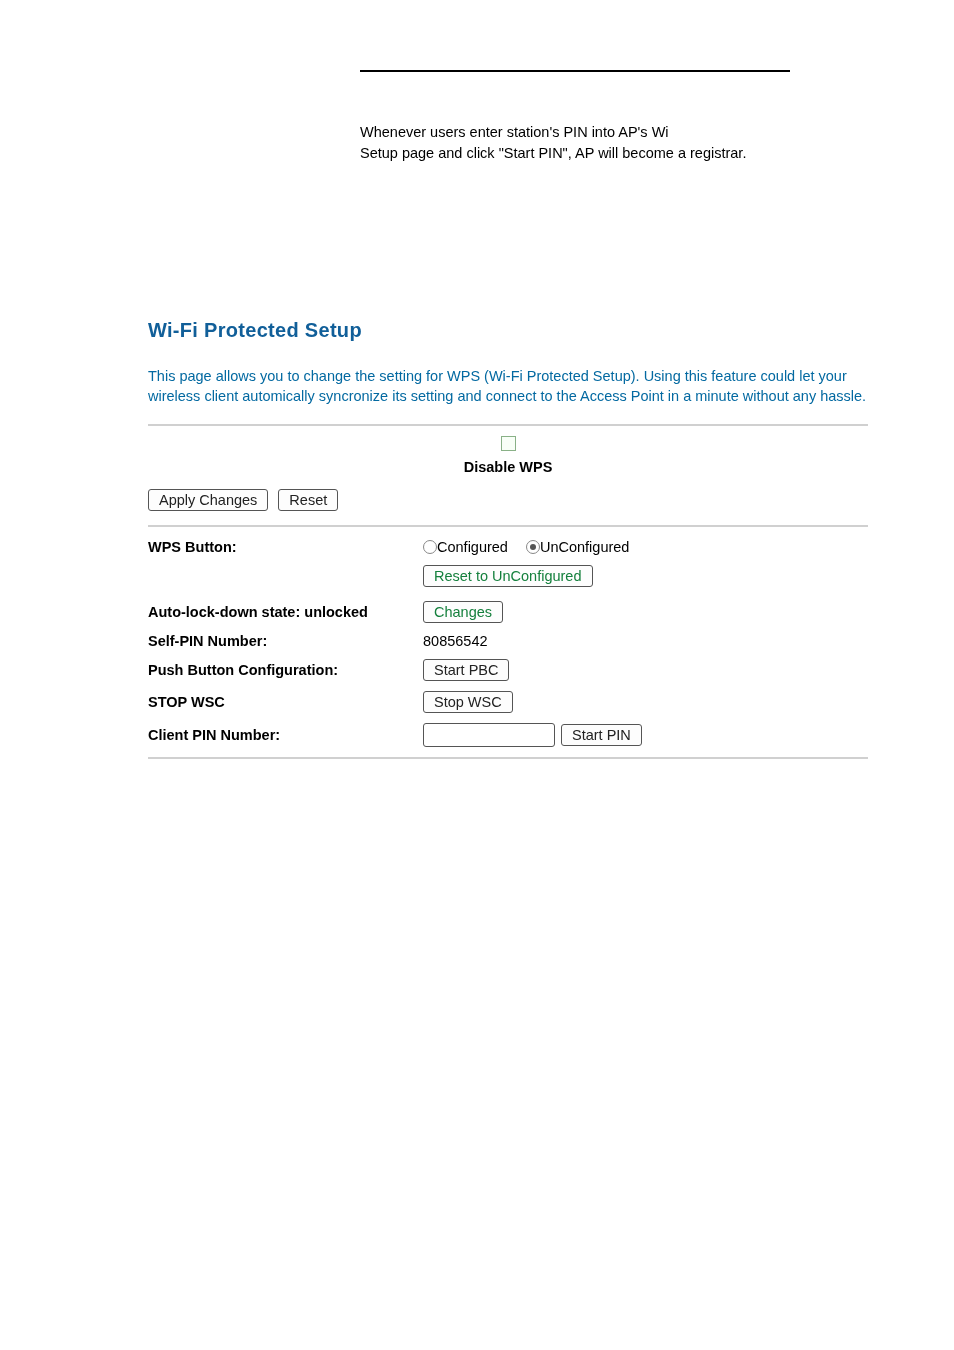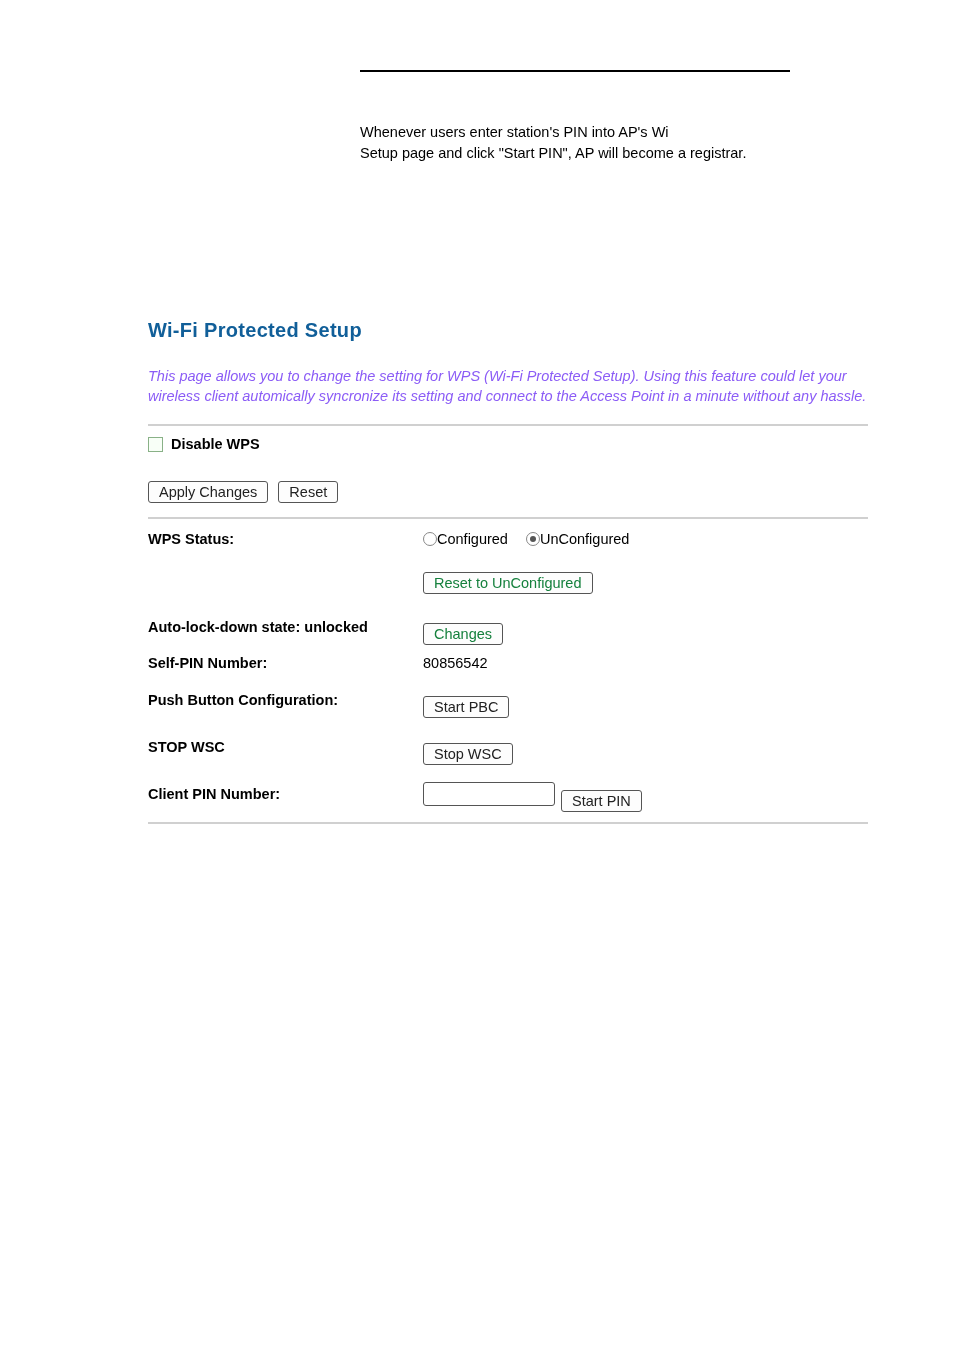--- a/index.html
+++ b/index.html
@@ -32,35 +32,35 @@
       font-family: Verdana, Arial, sans-serif;
       font-weight: bold;
       font-size: 20px;
       color: #115f99;
       margin: 0 0 25px 0;
       letter-spacing: 0.3px;
     }
     .page-desc {
       font-family: Verdana, Arial, sans-serif;
       font-size: 14.5px;
-      color: #8b5cf6;
+      color: #0369a1;
       line-height: 1.35;
       margin-bottom: 18px;
-      font-style: italic;
     }
     .section-divider {
       border: none;
       border-top: 2px solid #d0d0d0;
       margin: 0;
     }
     .disable-row {
       margin-top: 10px;
       display: flex;
       align-items: center;
       gap: 8px;
+      flex-direction: column;
     }
     .cb {
       width: 15px;
       height: 15px;
       border: 1.5px solid #89b187;
       background: #f8fff7;
       box-sizing: border-box;
     }
     .label-text {
       font-family: Verdana, Arial, sans-serif;
@@ -69,21 +69,20 @@
     }
     .button {
       font-family: Verdana, Arial, sans-serif;
       font-size: 14.5px;
       background: #fdfdfd;
       border: 1.5px solid #555;
       border-radius: 3px;
       padding: 2px 10px;
       cursor: pointer;
       color: #222;
-      margin-top: 15px;
     }
     .button.disabled {
       color: #15803d;
       cursor: default;
     }
     .btn-row {
       margin-top: 14px;
       display: flex;
       gap: 10px;
     }
@@ -176,21 +175,21 @@
   <div class="btn-row">
     <button class="button">Apply Changes</button>
     <button class="button">Reset</button>
   </div>
 
   <div style="height:14px"></div>
   <hr class="section-divider">
 
   <div class="status-block">
     <div class="settings-row">
-      <div class="label-col">WPS Status:</div>
+      <div class="label-col">WPS Button:</div>
       <div class="value-col status-radio-wrap">
         <div class="radio-opt">
           <span class="radio"></span>
           <span>Configured</span>
         </div>
         <div class="radio-opt">
           <span class="radio">
               <span class="dot"></span>
             </span>
           <span>UnConfigured</span>

